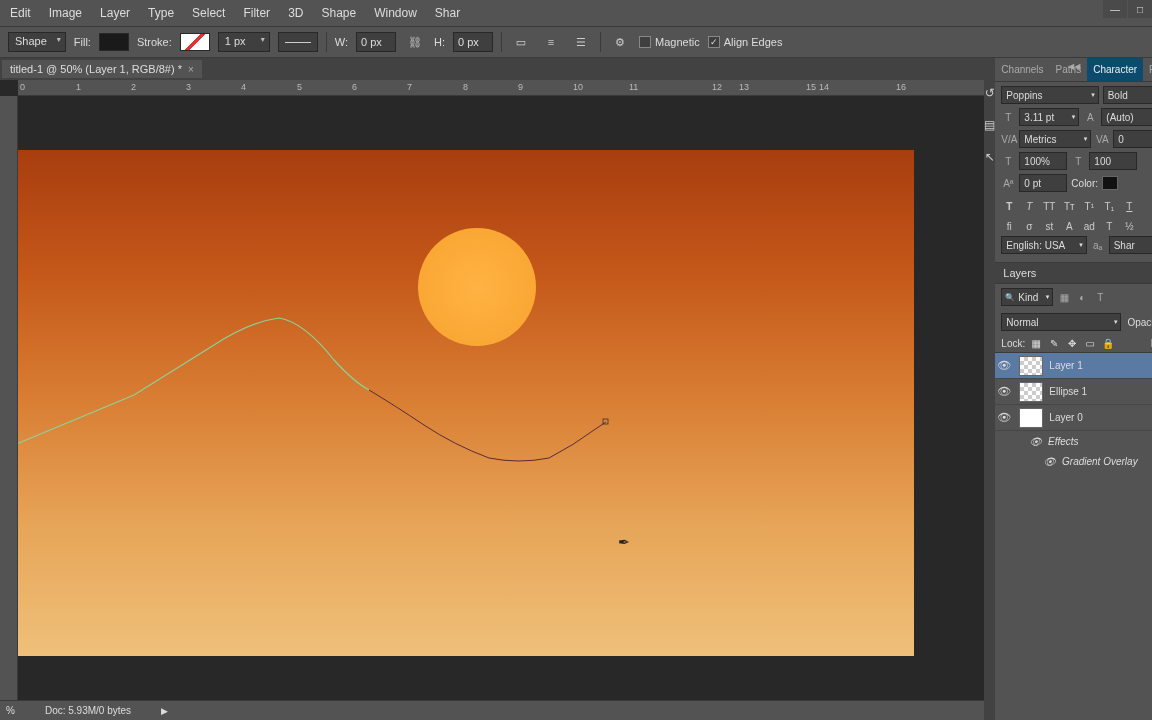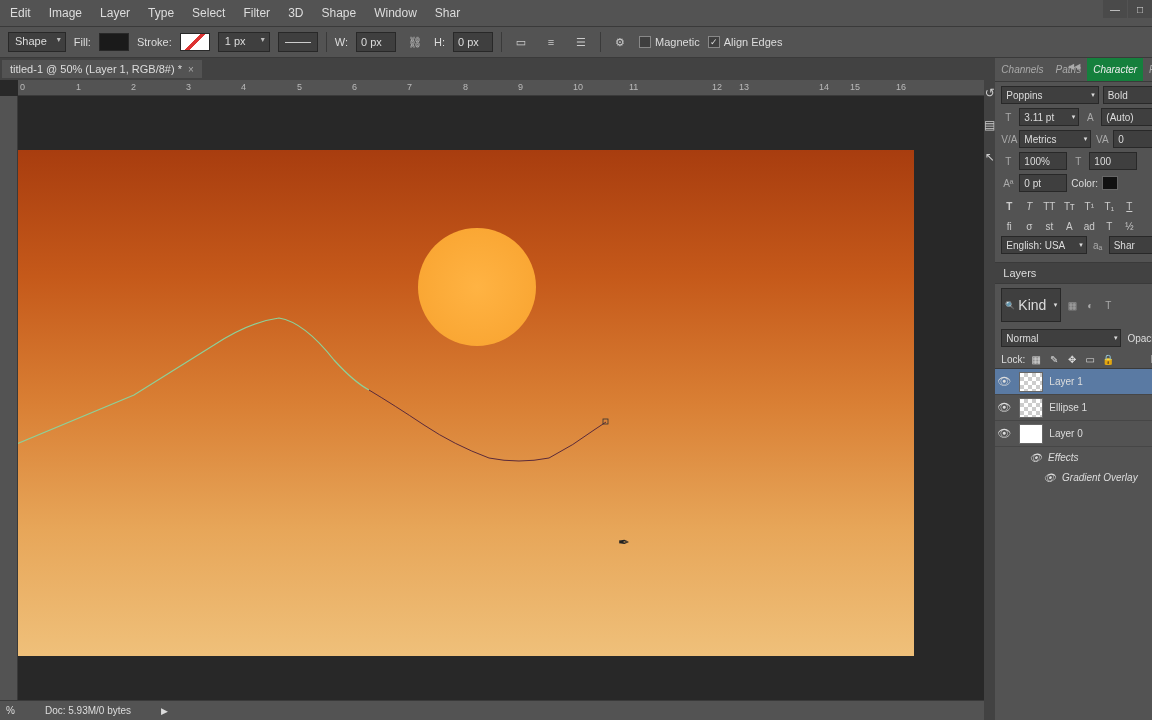--- a/index.html
+++ b/index.html
@@ -32,34 +32,34 @@
 .canvas-holder { position:absolute; top:16px; left:18px; right:0; bottom:0; overflow:hidden; }
 .canvas { position:absolute; left:-4px; top:54px; width:900px; height:506px; }
 .sky { width:100%; height:100%; background:linear-gradient(to bottom, #a83d0f 0%, #c5591a 25%, #d97f34 50%, #e7a659 75%, #efc07a 100%); }
 .sun { position:absolute; left:404px; top:78px; width:118px; height:118px; border-radius:50%; background:radial-gradient(circle,#ffb343 0%, #f8a22e 100%); }
 .status-bar { position:absolute; bottom:0; left:0; right:168px; height:20px; background:#535353; border-top:1px solid #3a3a3a; display:flex; align-items:center; font-size:10px; gap:30px; padding-left:6px; }
 .right-rail { position:absolute; top:58px; right:0; width:168px; bottom:0; background:#535353; display:flex; }
 .rail-icons { width:20px; background:#424242; display:flex; flex-direction:column; align-items:center; gap:18px; padding-top:28px; }
 .rail-icons div { font-size:12px; color:#ccc; }
 .panels { flex:1; display:flex; flex-direction:column; }
 .panel-tabs { height:24px; display:flex; align-items:center; border-bottom:1px solid #3a3a3a; font-size:10px; }
-.ptab { padding:0 6px; height:100%; display:flex; align-items:center; color:#aaa;font-style:italic; }
-.ptab.active { background:#15803d; color:#eee; }
+.ptab { padding:0 6px; height:100%; display:flex; align-items:center; color:#aaa; }
+.ptab.active { background:#0c4a6e; color:#eee; }
 .char-panel { padding:4px 6px; font-size:10px; }
 .char-row { display:flex; align-items:center; gap:4px; margin-bottom:4px; }
 .char-sel { background:#3f3f3f; border:1px solid #282828; height:18px; padding:0 14px 0 4px; position:relative; flex:1; font-size:10px; display:flex; align-items:center; }
 .char-sel::after { content:"▾"; position:absolute; right:3px; font-size:7px; }
 .char-field { background:#3f3f3f; border:1px solid #282828; height:18px; padding:0 4px; width:48px; font-size:10px; display:flex; align-items:center; }
 .char-icon { width:14px; text-align:center; font-size:10px; color:#aaa; }
 .style-row { display:flex; gap:4px; padding:2px 0; }
 .style-btn { width:16px; height:16px; display:flex; align-items:center; justify-content:center; font-size:10px; color:#ccc; border:1px solid transparent; }
 .color-sw { width:16px; height:14px; background:#111; border:1px solid #666; }
 .layers-head { height:22px; display:flex; align-items:center; padding:0 8px; background:#424242; font-size:11px; border-top:1px solid #3a3a3a; border-bottom:1px solid #3a3a3a; }
 .layers-filter { display:flex; align-items:center; gap:4px; padding:4px 6px; }
-.lf-sel { background:#3f3f3f; border:1px solid #282828; height:34px; padding:0 14px 0 16px; position:relative; font-size:14px; display:flex; align-items:center; }
+.lf-sel { background:#3f3f3f; border:1px solid #282828; height:18px; padding:0 14px 0 16px; position:relative; font-size:10px; display:flex; align-items:center; }
 .lf-sel::before { content:"🔍"; position:absolute; left:3px; font-size:8px; }
 .lf-sel::after { content:"▾"; position:absolute; right:3px; font-size:7px; }
 .lf-icon { width:14px; height:14px; display:flex; align-items:center; justify-content:center; font-size:10px; color:#aaa; }
 .blend-row { display:flex; align-items:center; padding:3px 6px; gap:6px; font-size:10px; }
 .blend-sel { background:#3f3f3f; border:1px solid #282828; height:18px; padding:0 14px 0 4px; flex:1; position:relative; display:flex; align-items:center; }
 .blend-sel::after { content:"▾"; position:absolute; right:3px; font-size:7px; }
 .lock-row { display:flex; align-items:center; gap:4px; padding:2px 6px; font-size:10px; }
 .lock-icon { width:14px; height:14px; display:flex; align-items:center; justify-content:center; }
 .layer-list { border-top:1px solid #3a3a3a; }
 .layer { display:flex; align-items:center; height:26px; border-bottom:1px solid #464646; font-size:10px; }
@@ -139,21 +139,21 @@
     <span class="tick" style="left:279px">5</span>
     <span class="tick" style="left:334px">6</span>
     <span class="tick" style="left:389px">7</span>
     <span class="tick" style="left:445px">8</span>
     <span class="tick" style="left:500px">9</span>
     <span class="tick" style="left:555px">10</span>
     <span class="tick" style="left:611px">11</span>
     <span class="tick" style="left:694px">12</span>
     <span class="tick" style="left:721px">13</span>
     <span class="tick" style="left:801px">14</span>
-    <span class="tick" style="left:832px">15</span>
+    <span class="tick" style="left:788px">15</span>
     <span class="tick" style="left:878px">16</span>
   </div>
   <div class="ruler-v"></div>
   <div class="canvas-holder">
     <div class="canvas">
       <div class="sky"></div>
       <div class="sun"></div>
       <svg width="900" height="506" style="position:absolute;top:0;left:0">
         <path d="M 0 295 Q 60 270 120 245 Q 160 220 200 195 Q 235 172 265 168 Q 290 172 320 210 Q 340 232 355 240" stroke="#8cd19a" stroke-width="1.2" fill="none"></path>
         <path d="M 355 240 Q 380 255 410 275 Q 440 295 475 308 Q 505 314 535 308 Q 560 295 580 280 L 592 272" stroke="#5a2a3a" stroke-width="1" fill="none"></path>

